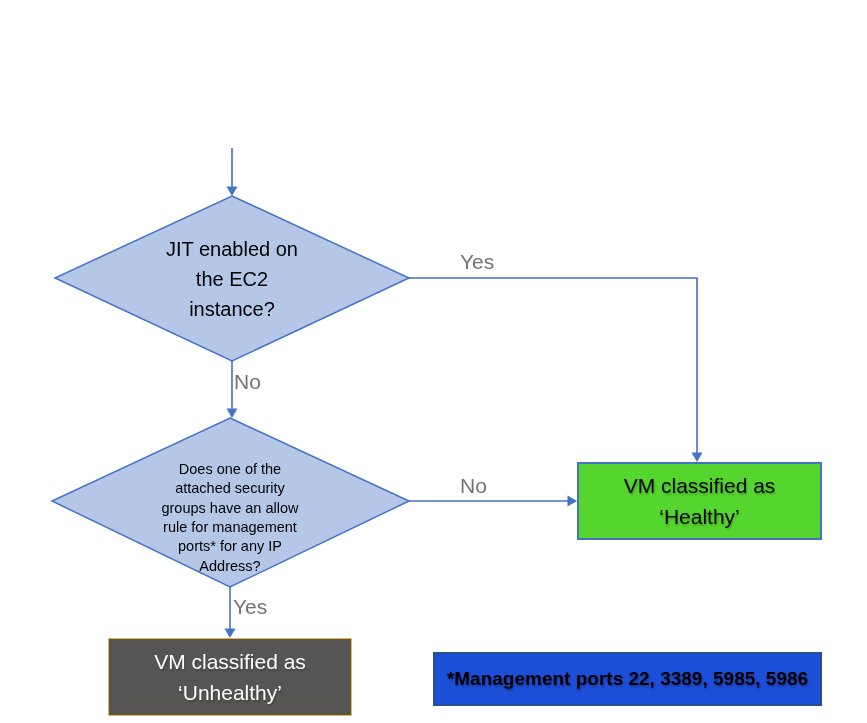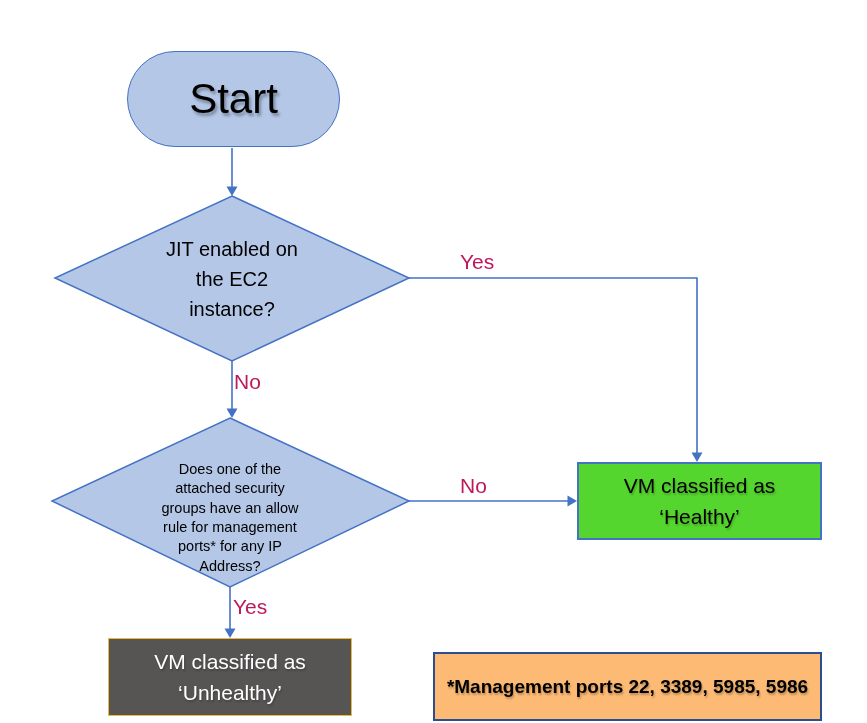--- a/index.html
+++ b/index.html
@@ -64,30 +64,30 @@
     font-size: 21px; line-height: 1.5;
   }
   .unhealthy {
     left: 108px; top: 638px; width: 244px; height: 78px;
     background: var(--unhealthy-fill);
     border: 1.6px solid var(--unhealthy-border);
     color: var(--unhealthy-text);
     font-size: 21px; line-height: 1.5;
   }
   .footnote {
-    left: 433px; top: 652px; width: 389px; height: 69px;
-    background: #fdba74;
+    left: 433px; top: 652px; width: 389px; height: 54px;
+    background: #1d4ed8;
     border: 2px solid var(--footnote-border);
     font-size: 19px; font-weight: bold;
     text-shadow: 1px 2px 2px rgba(0,0,0,0.25);
   }
   .edge-label {
     position: absolute;
     font-size: 21px;
-    color: #be185d;
+    color: #737373;
   }
   .lbl-jit-yes { left: 460px; top: 250px; }
   .lbl-jit-no  { left: 234px; top: 370px; }
   .lbl-sg-no   { left: 460px; top: 474px; }
   .lbl-sg-yes  { left: 233px; top: 595px; }
 </style>
 </head>
 <body>
 
 <div class="canvas">
@@ -106,23 +106,20 @@
     <path class="line" d="M232,361 V409"></path>
     <polygon class="arrow" points="232,418 226.5,408.5 237.5,408.5"></polygon>
 
     <path class="line" d="M409,501 H568"></path>
     <polygon class="arrow" points="577,501 567.5,495.5 567.5,506.5"></polygon>
 
     <path class="line" d="M230,587 V629"></path>
     <polygon class="arrow" points="230,638 224.5,628.5 235.5,628.5"></polygon>
   </svg>
 
-  <div class="node start">
-    <span>Start</span>
-  </div>
 
   <div class="diamond-text d1">JIT enabled on
 the EC2
 instance?</div>
   <div class="diamond-text d2">Does one of the
 attached security
 groups have an allow
 rule for management
 ports* for any IP
 Address?</div>

